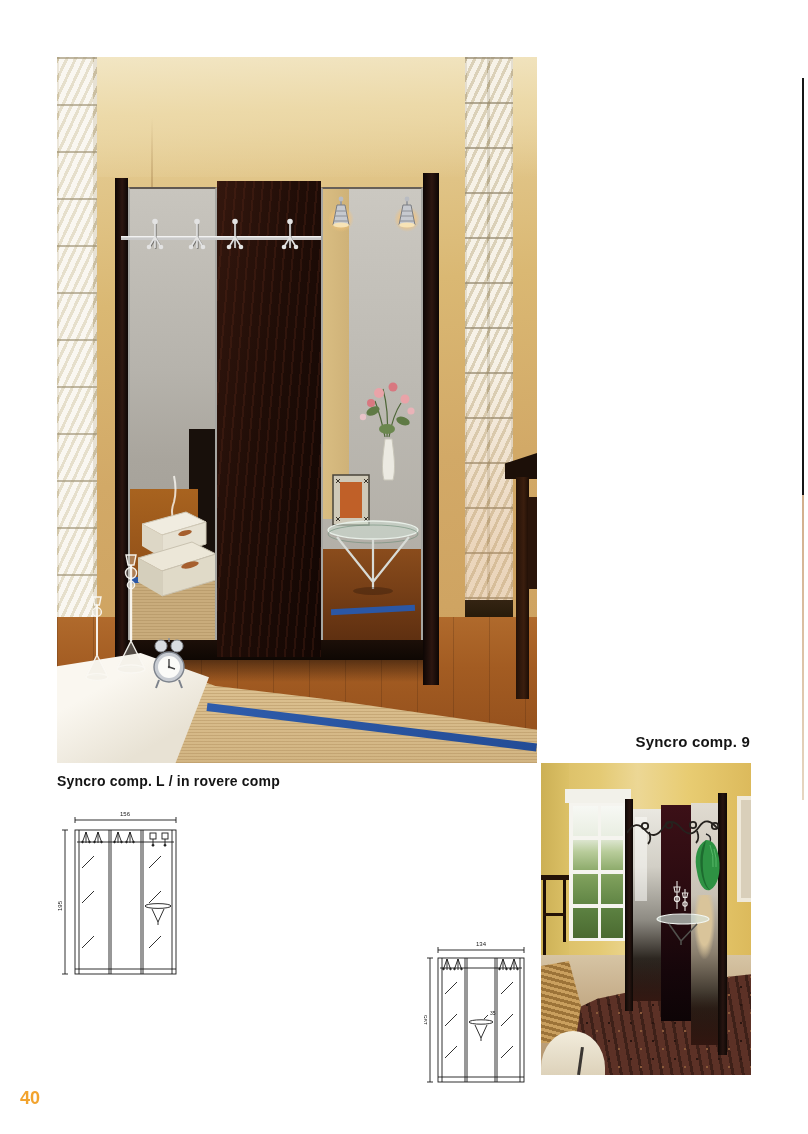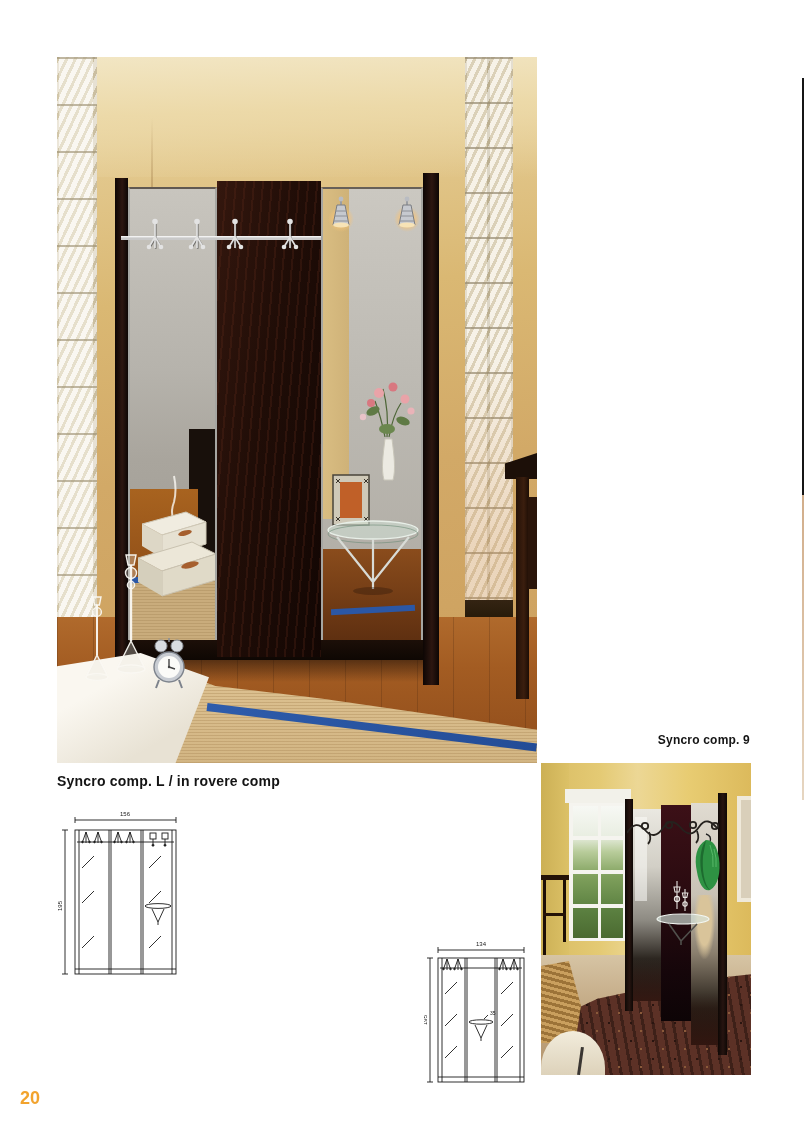--- a/index.html
+++ b/index.html
@@ -105,21 +105,21 @@
     background:repeating-linear-gradient(15deg,#c99f5e 0 3px,#9c7338 3px 6px);}
   .p2-chaise{left:0;top:268px;width:64px;height:44px;background:linear-gradient(180deg,#f2ecdc,#ddd2ba);
     border-radius:60% 60% 0 0 / 100% 100% 0 0;}
   .p2-chair-leg{left:38px;top:284px;width:3px;height:28px;background:#3a3632;transform:rotate(8deg);}
   .p2-frame{left:196px;top:33px;width:15px;height:106px;box-sizing:border-box;background:#d9cfba;
     border-top:4px solid #efe9da;border-left:4px solid #efe9da;border-bottom:4px solid #efe9da;}
 
   
   .caption{color:#141414;font-weight:bold;font-size:14px;letter-spacing:.2px;}
   .caption-l{left:57px;top:773px;}
-  .caption-9{left:538px;top:733px;width:212px;text-align:right;font-size:12px;}
+  .caption-9{left:538px;top:733px;width:212px;text-align:right;font-size:15px;}
   .page-num{left:20px;top:1088px;font-size:18px;font-weight:bold;color:#f2a32d;}
   .diagram text{font-family:"Liberation Sans",sans-serif;font-size:6px;fill:#1a1a1a;}
   .d1{left:55px;top:806px;}
   .d2{left:424px;top:936px;}
   .edge-black{left:802px;top:78px;width:2px;height:417px;background:#151515;}
   .edge-tan{left:802px;top:495px;width:2px;height:305px;opacity:.65;
     background:linear-gradient(180deg,#b9824c,#d9c0a0);}
 </style>
 </head>
 <body>
@@ -398,16 +398,16 @@
       <ellipse cx="28" cy="40" rx="26" ry="5" fill="rgba(215,230,222,.65)" stroke="#f2f6f2" stroke-width="1.2"></ellipse>
       <path d="M14,45 L26,62 M42,45 L26,62 M26,62 V66" stroke="#50504c" stroke-width="1.6" fill="none"></path>
     </svg>
 
     <div class="abs p2-wicker"></div>
     <div class="abs p2-chaise"></div>
     <div class="abs p2-chair-leg"></div>
     <div class="abs p2-frame"></div>
   </div>
 
-  <div class="abs page-num">20</div>
+  <div class="abs page-num">40</div>
   <div class="abs edge-black"></div>
   <div class="abs edge-tan"></div>
 </div>
 
 </body></html>

